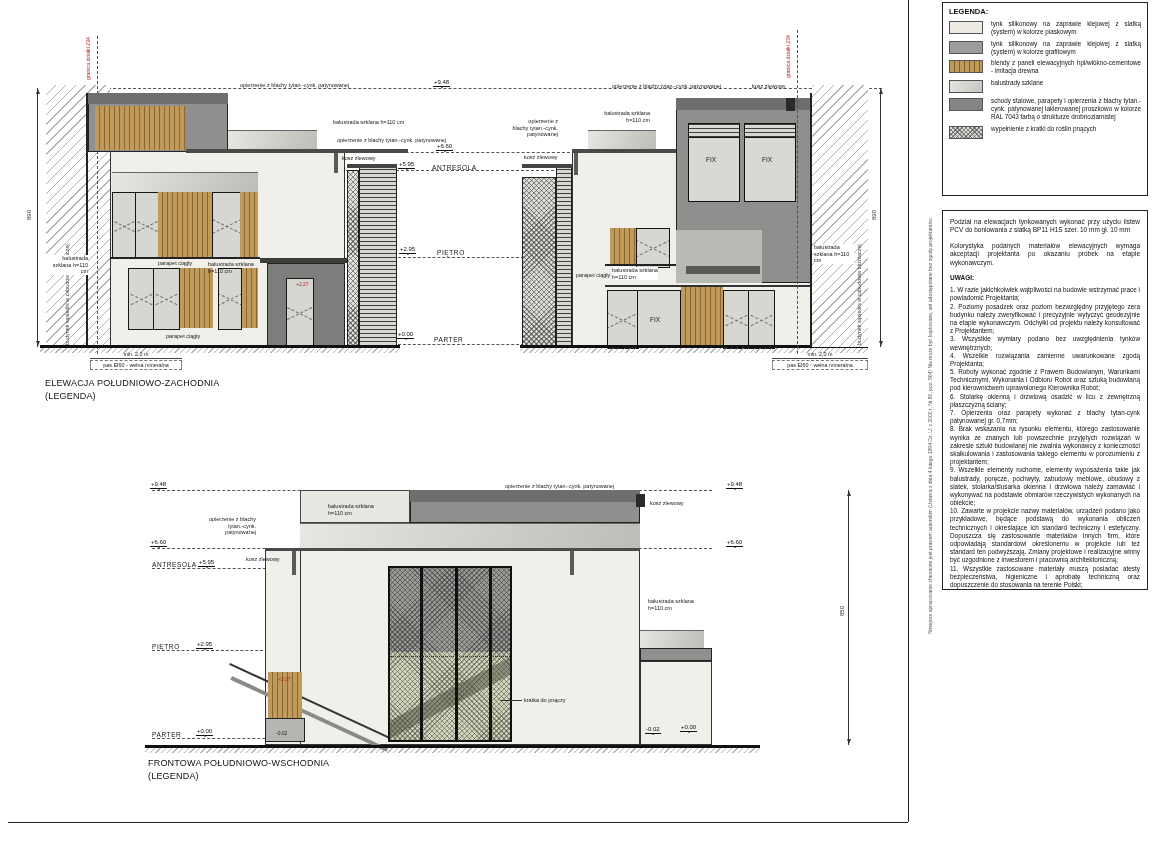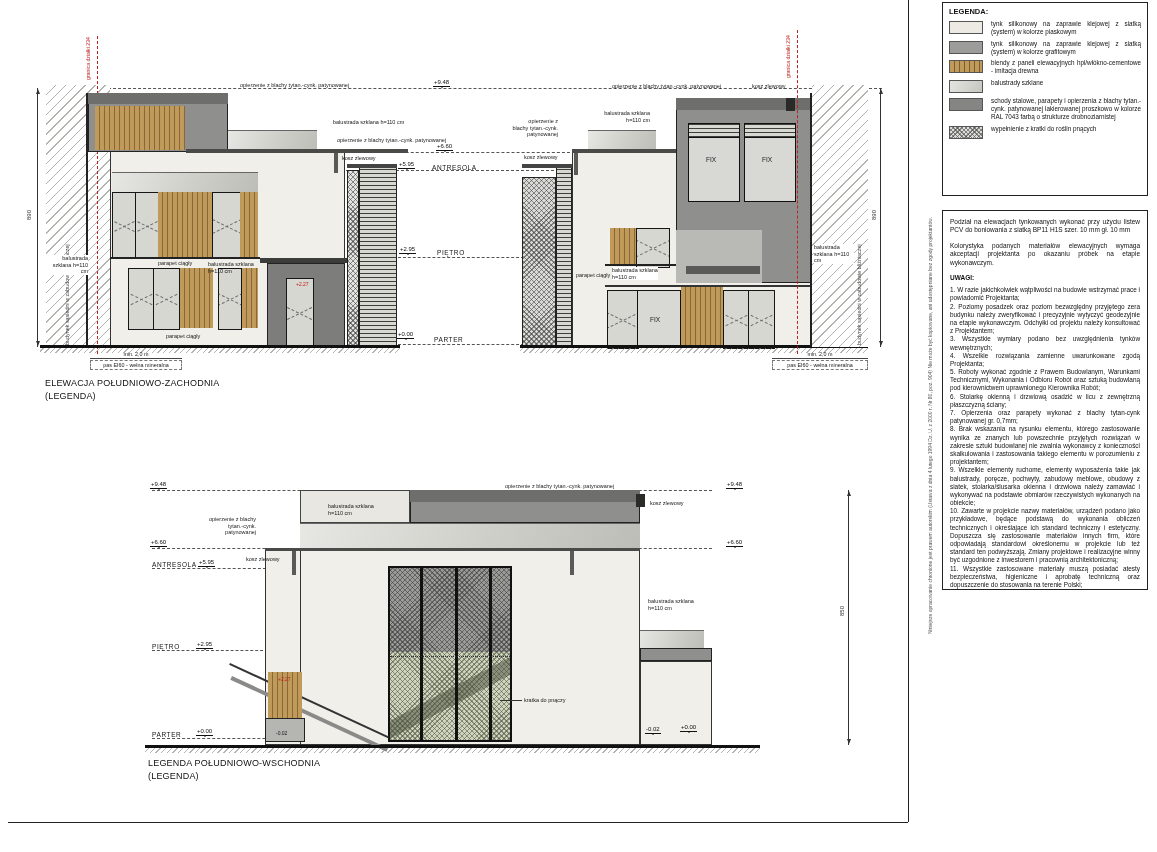--- a/index.html
+++ b/index.html
@@ -259,21 +259,21 @@
   <span class="lbl" style="left:650px;top:500px;">kosz zlewowy</span>
   <span class="lbl wrap" style="left:328px;top:503px;width:52px;">balustrada szklana h=110 cm</span>
   <span class="lbl wrap" style="left:208px;top:516px;width:48px;text-align:right;">opierzenie z blachy tytan.-cynk. patynowanej</span>
   <span class="lbl" style="left:246px;top:556px;">kosz zlewowy</span>
   <span class="lbl wrap" style="left:648px;top:598px;width:48px;">balustrada szklana h=110 cm</span>
   <span class="lbl" style="left:524px;top:697px;">kratka do pnączy</span>
   <div class="frame" style="left:500px;top:700px;width:22px;height:1px;background:#333;"></div>
   <div class="dimv" style="left:848px;top:490px;height:255px;"></div>
   <div class="vdim" style="left:837px;top:608px;">850</div>
   <div class="title" style="left:148px;top:757px;">
-    <div>LEGENDA POŁUDNIOWO-WSCHODNIA</div>
+    <div>FRONTOWA POŁUDNIOWO-WSCHODNIA</div>
     <div>(LEGENDA)</div>
   </div>
 
   <div id="legendbox">
     <div class="lg-title">LEGENDA:</div>
     <div>
 
         <div class="lg-row">
           <span class="lg-sw sw-sand"></span>
           <span class="lg-tx">tynk silikonowy na zaprawie klejowej z siatką (system) w kolorze piaskowym</span>

